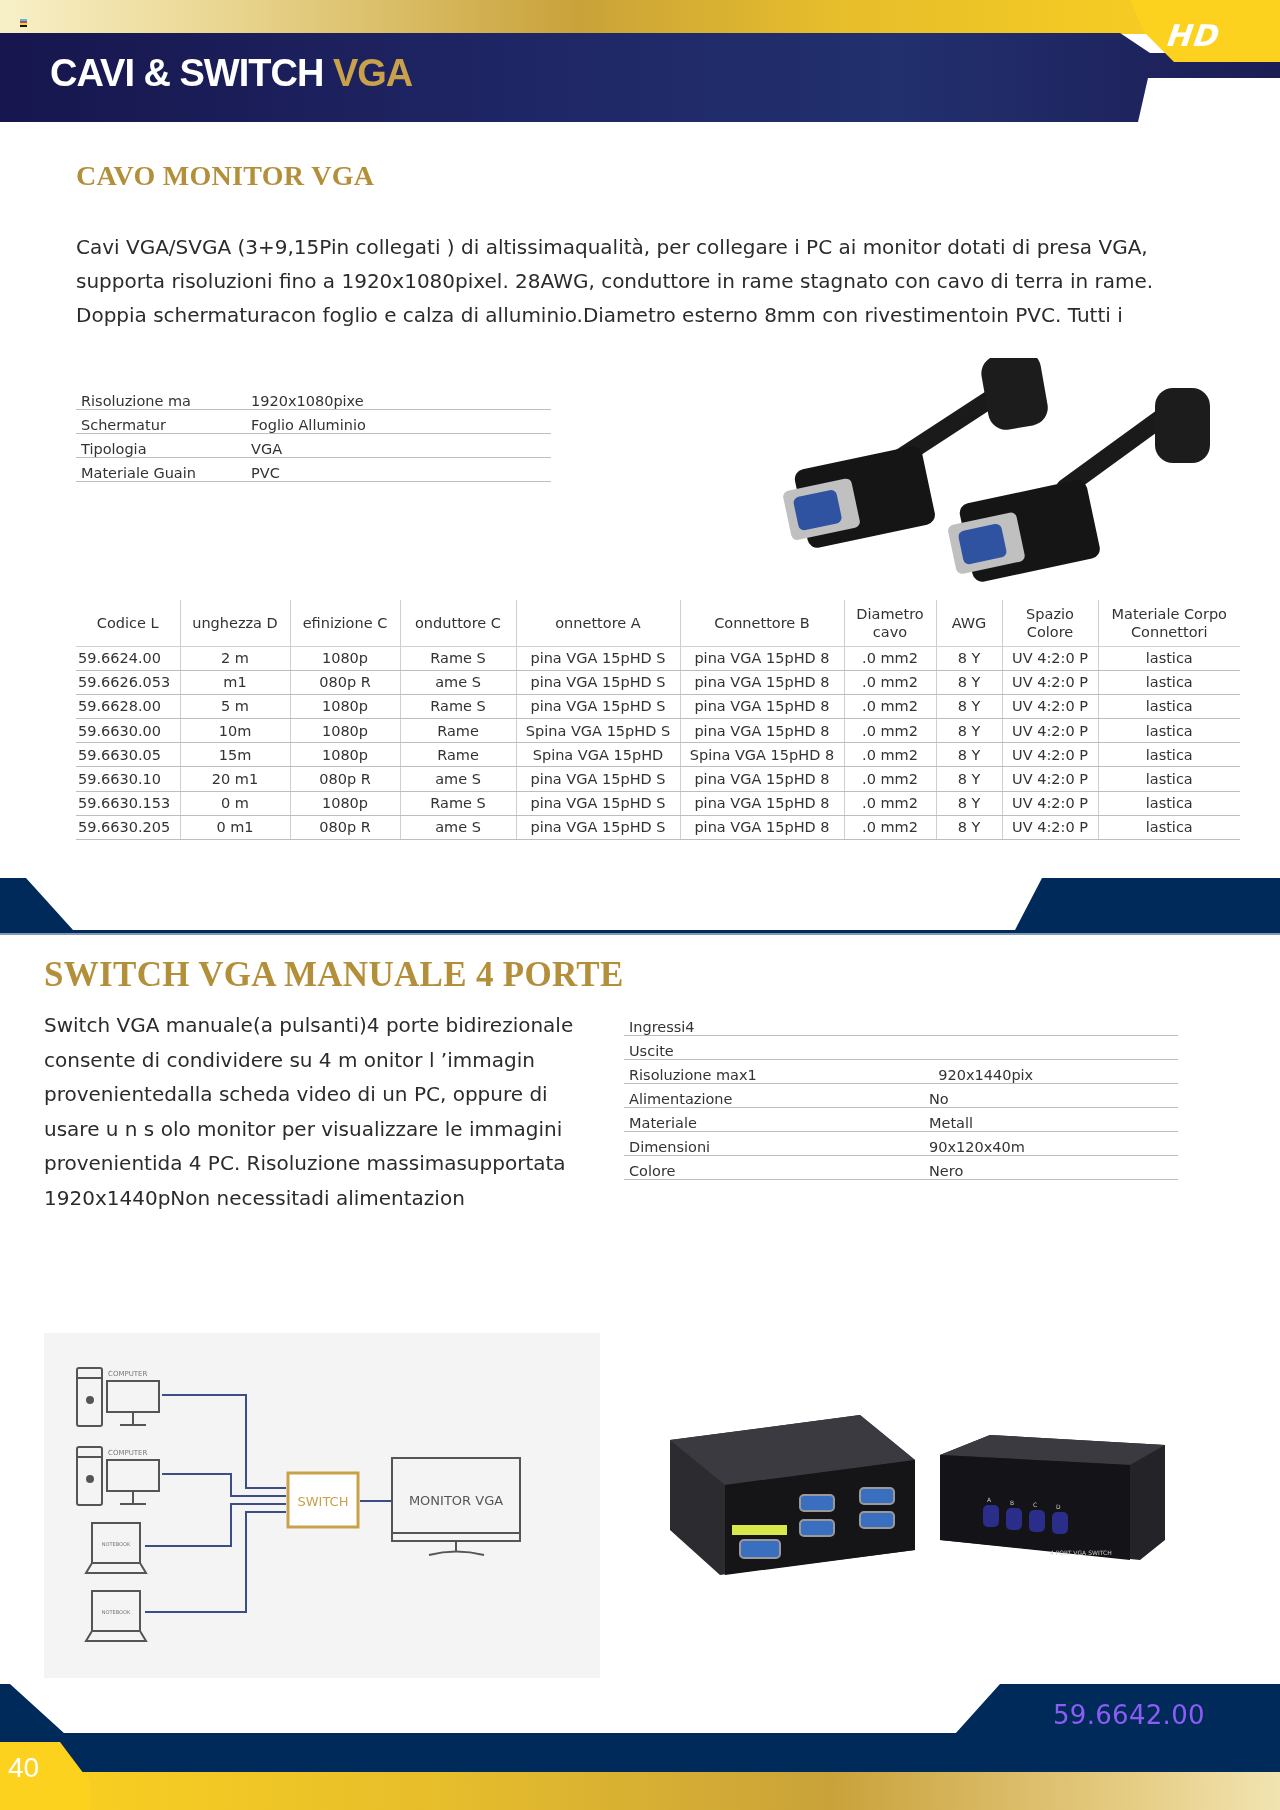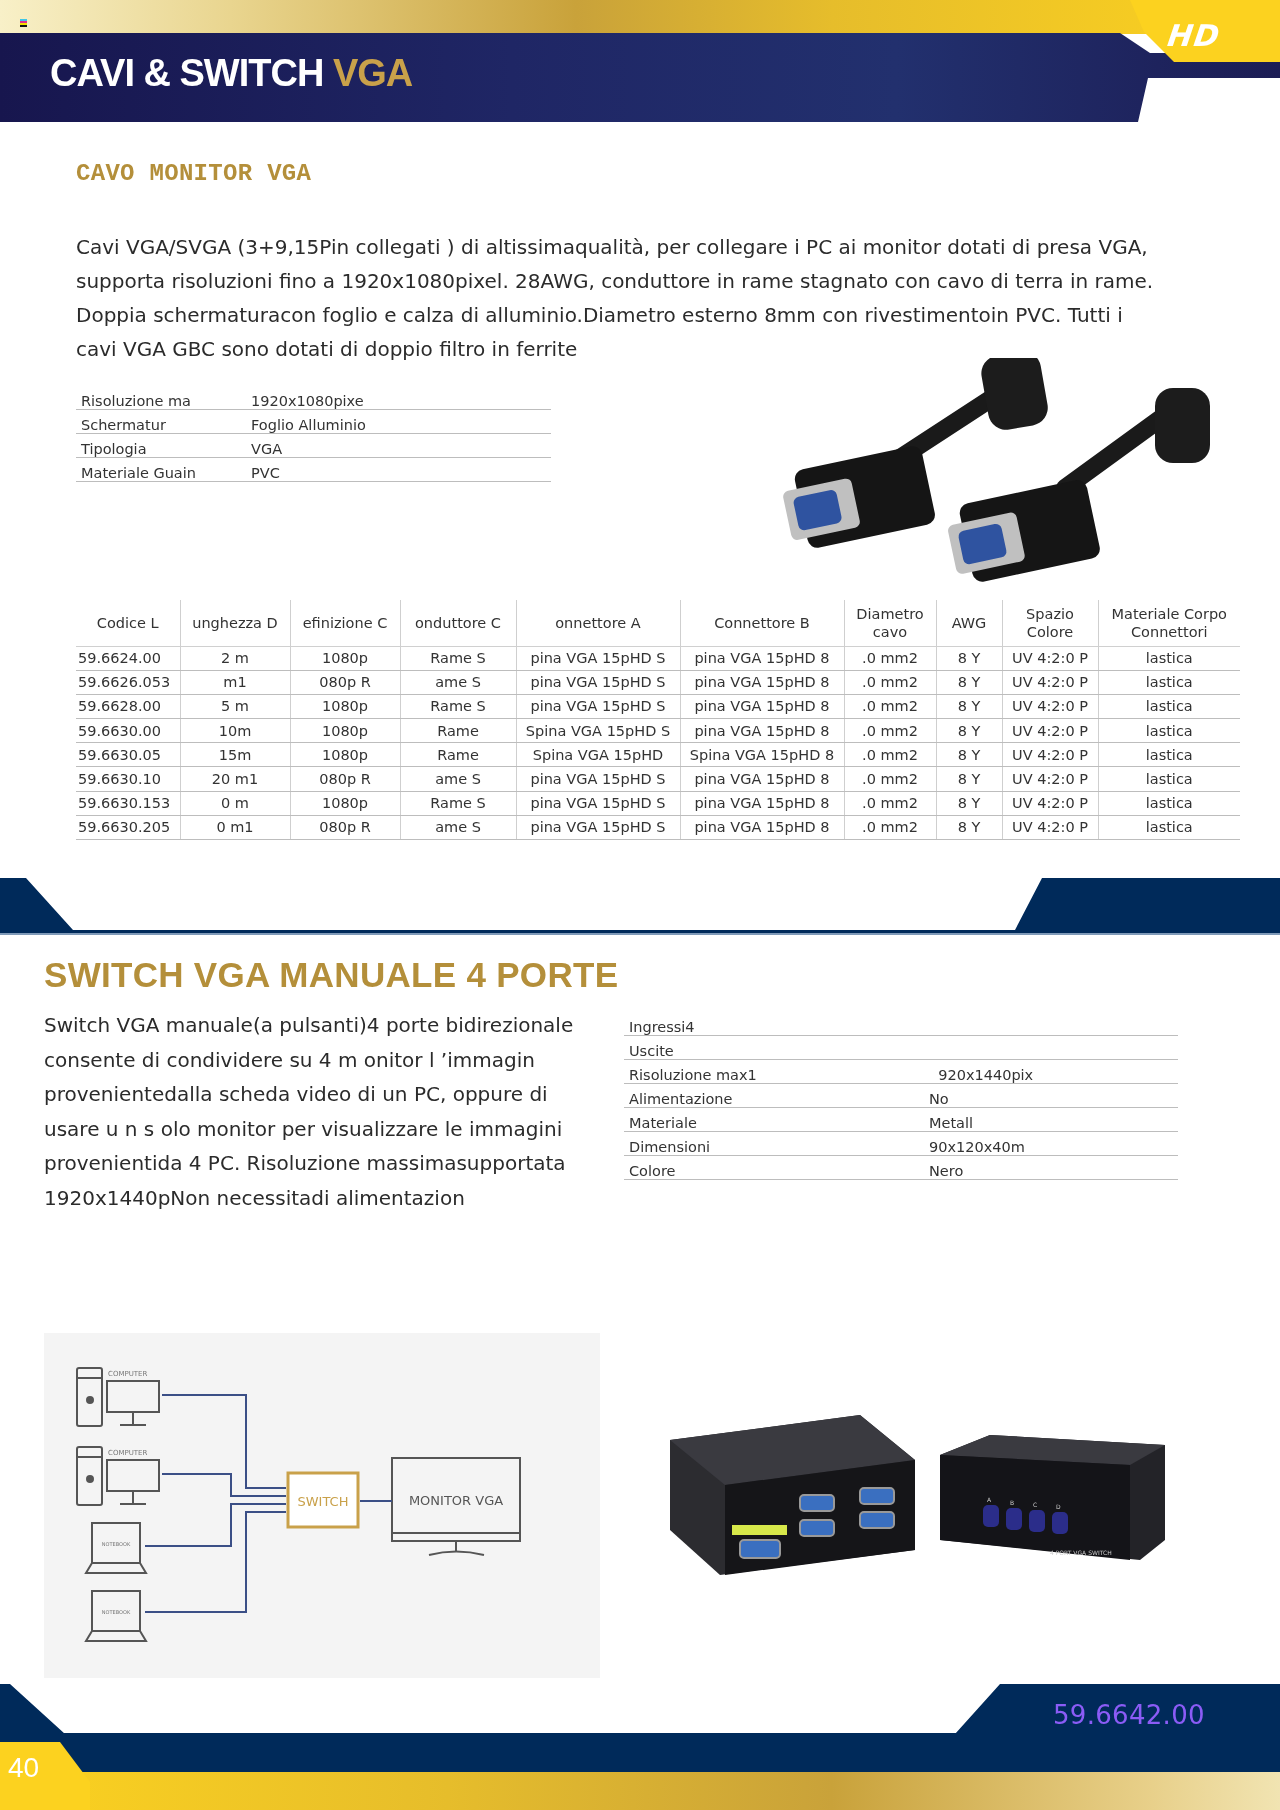--- a/index.html
+++ b/index.html
@@ -29,22 +29,22 @@
       font-size: 30px; letter-spacing: 1px; transform: skewX(-8deg);
     }
     .header-title {
       position: absolute; left: 50px; top: 52px; font-size: 38px; color: #ffffff;
       font-family: "Liberation Sans", sans-serif; letter-spacing: -1px; white-space: nowrap;
     }
     .header-title .accent { color: #c9a14a; }
 
     
     .section-title {
-      position: absolute; font-family: Liberation Mono, monospace; color: #b48f3a;
-      font-size: 24px; white-space: nowrap; letter-spacing: 0.3px;
+      position: absolute; font-family: Liberation Serif, serif; color: #b48f3a;
+      font-size: 28px; white-space: nowrap; letter-spacing: 0.3px;
     }
     .s1-title { left: 76px; top: 160px; }
     .s1-desc {
       position: absolute; left: 76px; top: 230px; width: 1150px;
       font-size: 20px; line-height: 34px; color: #2b2b2b;
     }
     .s1-desc p { white-space: nowrap; }
 
     .spec-table { position: absolute; border-collapse: collapse; font-size: 14.5px; color: #333; }
     .spec-table td { border-bottom: 1.5px solid #bdbdbd; padding: 0 5px; height: 24px; vertical-align: bottom; white-space: nowrap; }
@@ -75,21 +75,21 @@
     .mid-band {
       position: absolute; left: 0; top: 878px; width: 1280px; height: 57px;
       background: #002a5a;
       clip-path: polygon(0 0, 26px 0, 73px 52px, 1015px 52px, 1042px 0, 1280px 0, 1280px 57px, 0 57px);
     }
     .mid-band-line {
       position: absolute; left: 0; top: 933px; width: 1280px; height: 2px; background: #7f9ab8;
     }
 
     
-    .s2-title { left: 44px; top: 955px; font-family: Liberation Sans, sans-serif; font-size: 35px; }
+    .s2-title { left: 44px; top: 955px; font-family: Liberation Serif, serif; font-size: 35px; }
     .s2-desc {
       position: absolute; left: 44px; top: 1008px; width: 570px; font-size: 20px; line-height: 34.5px;
       color: #2b2b2b;
     }
     .s2-desc p { white-space: nowrap; }
     .spec2 { left: 624px; top: 1011px; width: 554px; }
     .spec2 td { height: 24px; }
     .spec2 td:first-child { width: 300px; }
 
     
@@ -140,21 +140,20 @@
 <div class="header-band"></div>
 <div class="hd-badge"></div>
 <div class="hd-text">HD</div>
 <h1 class="header-title"><span>CAVI &amp; SWITCH </span><span class="accent">VGA</span></h1>
 
 <h2 class="section-title s1-title">CAVO MONITOR VGA</h2>
 <div class="s1-desc">
   <p>Cavi VGA/SVGA  (3+9,15Pin collegati ) di altissimaqualità, per collegare i PC ai monitor dotati di presa VGA,</p>
   <p>supporta risoluzioni fino a 1920x1080pixel. 28AWG, conduttore in rame stagnato con cavo di terra in rame.</p>
   <p>Doppia schermaturacon foglio e calza di alluminio.Diametro esterno 8mm con rivestimentoin PVC. Tutti i</p>
-  <p>cavi VGA GBC sono dotati di doppio filtro in ferrite</p>
 </div>
 
 <table class="spec-table spec1">
   <tbody>
     <tr>
         <td>Risoluzione  ma</td>
         <td>1920x1080pixe</td>
       </tr>
     <tr>
         <td>Schermatur</td>

